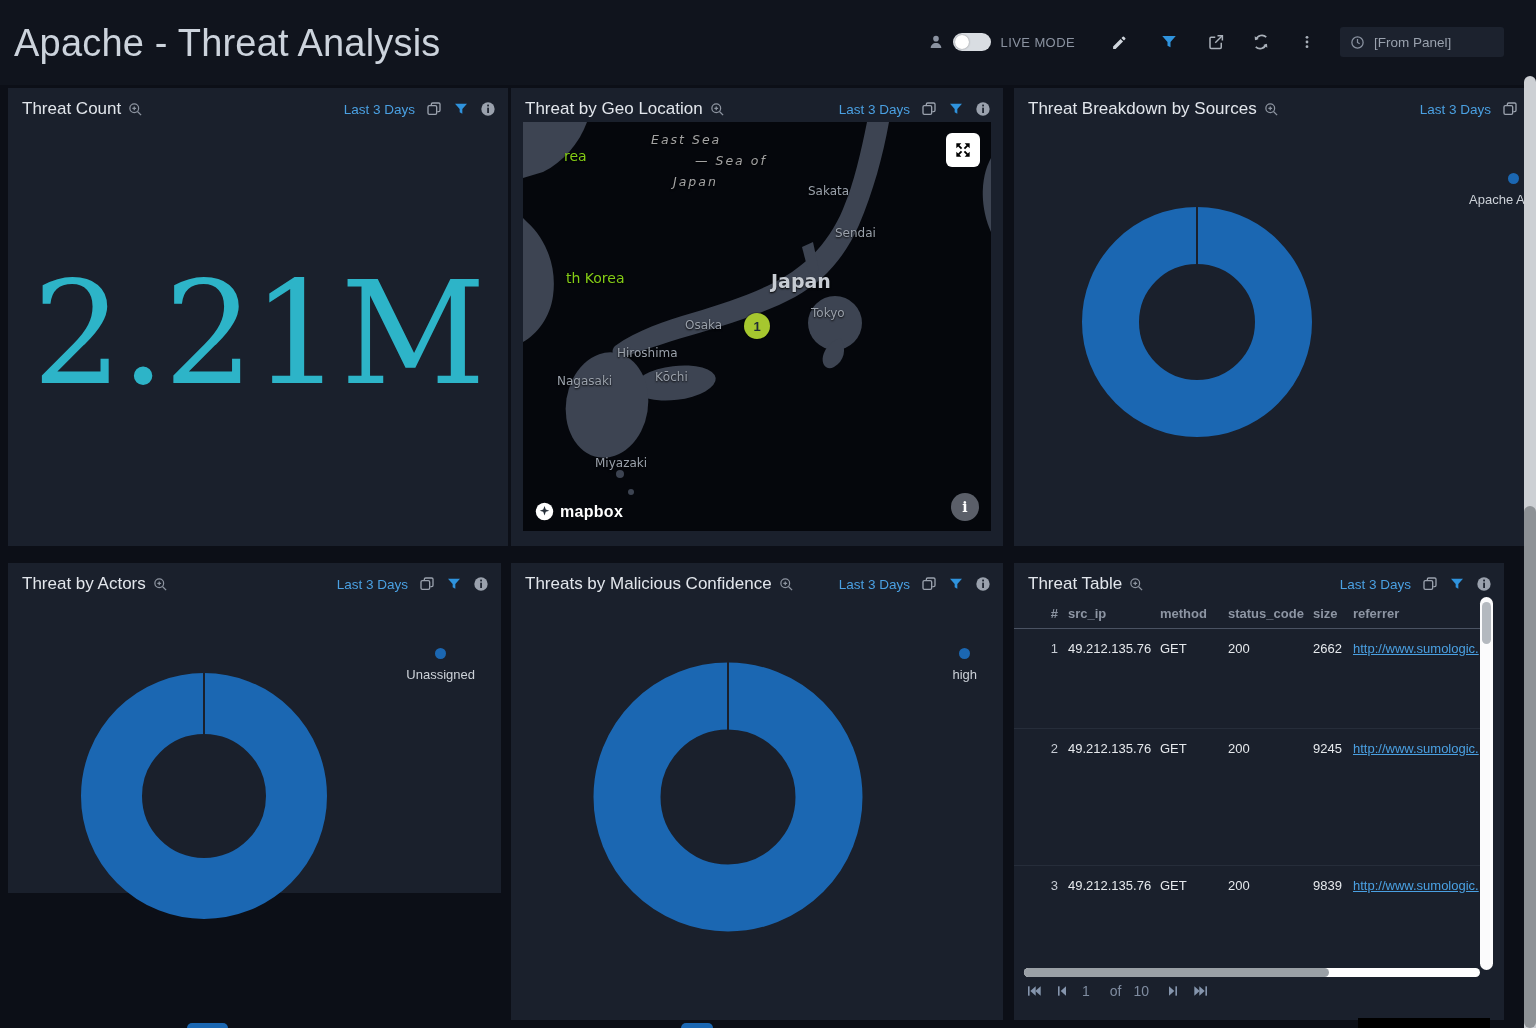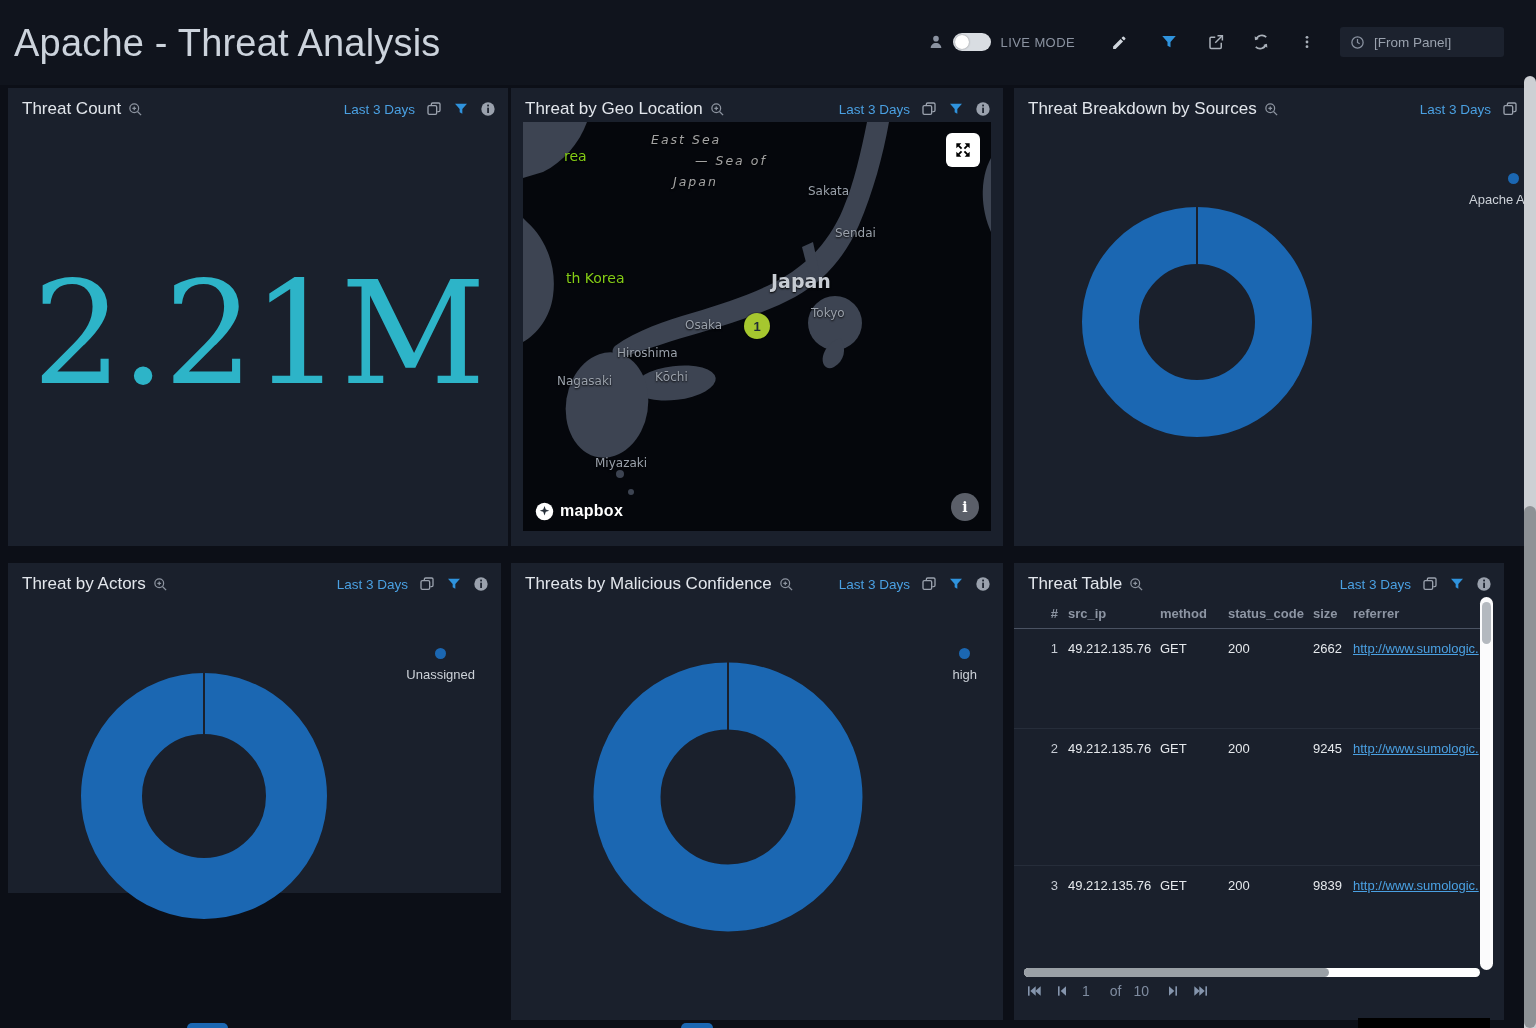--- a/index.html
+++ b/index.html
@@ -42,21 +42,21 @@
   .stat-value{font-family:"DejaVu Serif",serif;font-size:142px;letter-spacing:-2px;color:var(--stat_teal);line-height:1;}
   
   .map{position:absolute;left:12px;top:34px;width:468px;height:409px;background:#05070c;overflow:hidden;}
   .map-land{position:absolute;inset:0;}
   .map-label{position:absolute;font-family:"DejaVu Sans",sans-serif;color:#9aa1ab;font-size:12px;text-shadow:0 1px 2px #000;white-space:nowrap;}
   .map-label.sea{color:#a3a3a3;font-style:italic;letter-spacing:2px;font-size:12.5px;text-align:right;}
   .map-label.big{font-size:19px;font-weight:600;color:#c7ccd3;}
   .map-label.mid{font-size:14px;color:#84cc16;padding-left:41px;}
   .marker{position:absolute;width:26px;height:26px;border-radius:50%;background:var(--marker_green);display:flex;align-items:center;justify-content:center;font-size:13px;font-weight:700;color:#222c36;box-shadow:0 0 0 1px rgba(0,0,0,.25);}
   .expand-btn{position:absolute;right:11px;top:11px;width:34px;height:34px;background:#ffffff;border-radius:6px;display:flex;align-items:center;justify-content:center;color:#000;cursor:pointer;}
-  .mapbox-logo{position:absolute;left:12px;bottom:10px;display:flex;gap:6px;color:#ffffff;}
+  .mapbox-logo{position:absolute;left:12px;bottom:10px;display:flex;align-items:center;gap:6px;color:#ffffff;}
   .mapbox-word{font-size:16px;font-weight:600;letter-spacing:.3px;color:#fff;}
   .map-info-btn{position:absolute;right:12px;bottom:10px;width:28px;height:28px;border-radius:50%;background:rgba(120,126,136,.75);color:#fff;display:flex;align-items:center;justify-content:center;font-size:14px;font-weight:700;font-family:"DejaVu Serif",serif;cursor:pointer;}
   
   .legend{position:absolute;right:26px;top:85px;display:flex;align-items:center;gap:8px;flex-direction:column;}
   .legend-dot{width:11px;height:11px;border-radius:50%;background:var(--donut_blue);}
   .legend-label{font-size:13px;color:#ccd1d8;}
   .donut{position:absolute;}
   
   .tbl{position:absolute;left:0;right:24px;top:36px;height:370px;overflow:hidden;font-size:13px;}
   .trow{display:grid;grid-template-columns:30px 82px 58px 75px 30px 1fr;column-gap:10px;padding:0 0 0 14px;box-sizing:border-box;align-items:start;}

